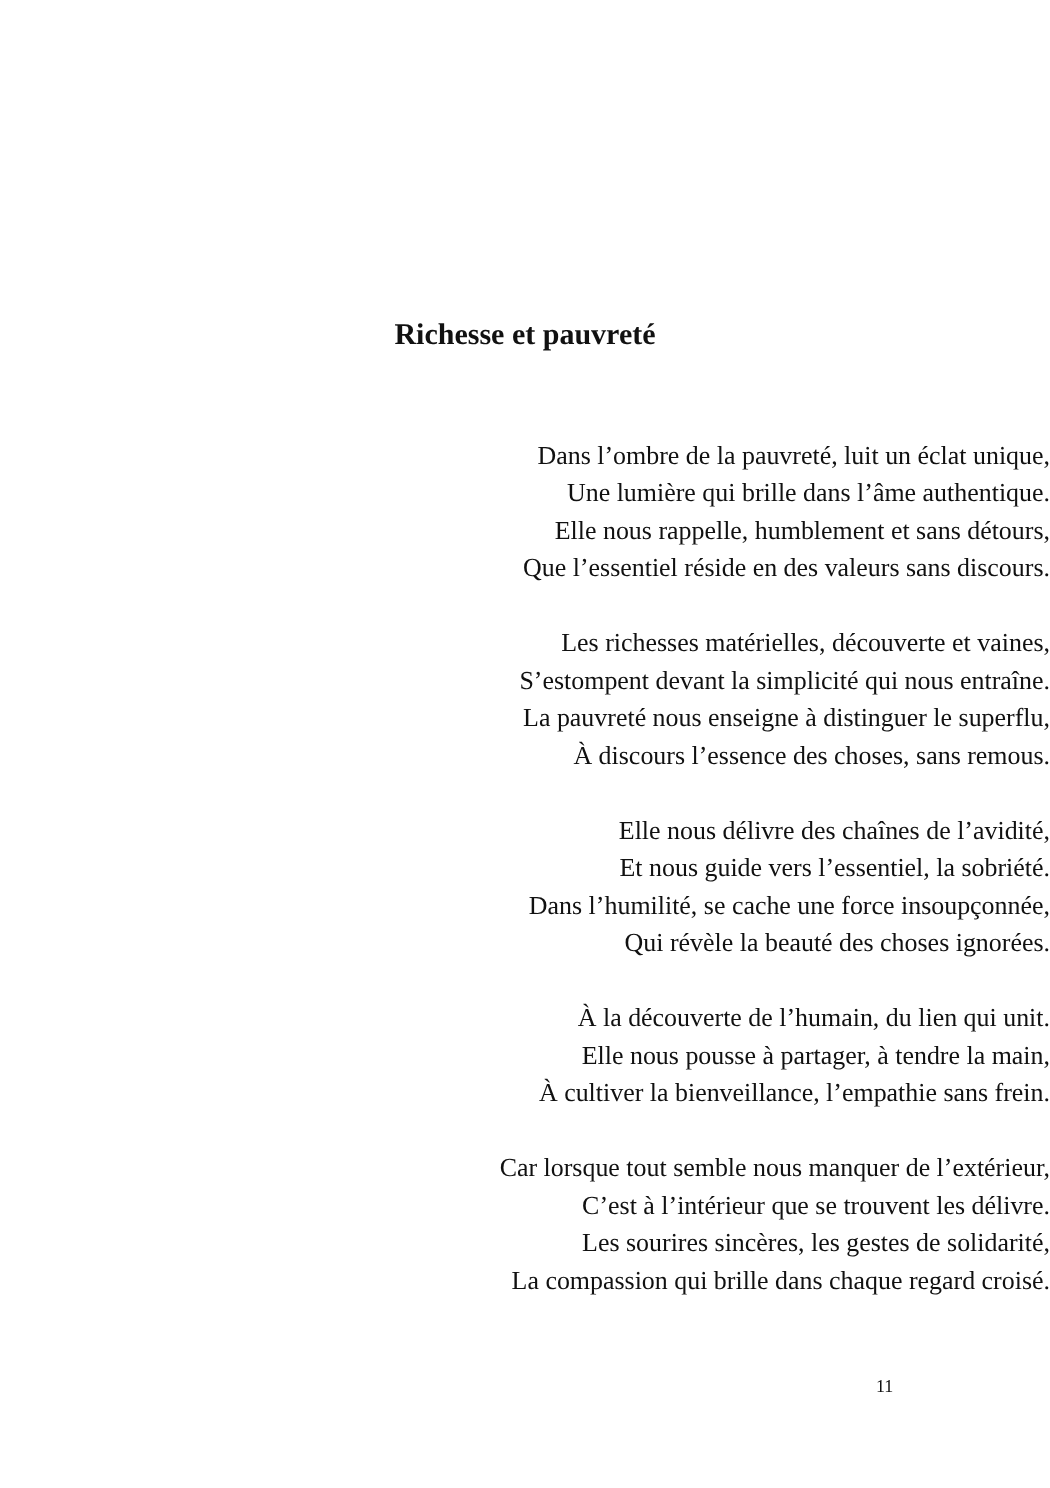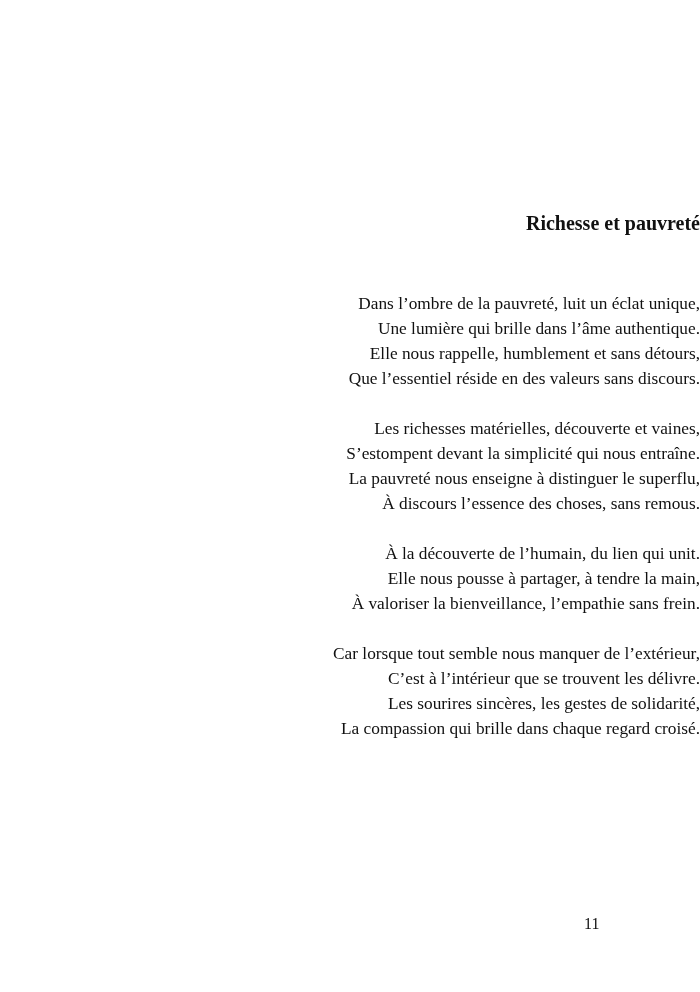--- a/index.html
+++ b/index.html
@@ -13,21 +13,21 @@
       position: relative;
       overflow: hidden;
       font-family: "Liberation Serif", "DejaVu Serif", serif;
       color: #111111;
     }
     .page-title {
       position: absolute;
       top: 196px;
       left: 0;
       width: 700px;
-      text-align: right;
+      text-align: center;
       font-weight: bold;
       font-size: 20px;
       line-height: 28px;
     }
     .poem {
       position: absolute;
       top: 291px;
       left: 0;
       width: 700px;
       text-align: center;
@@ -40,21 +40,21 @@
       display: block;
       height: 25px;
       line-height: 25px;
       white-space: nowrap;
       text-align: right;
     }
     .page-number {
       position: absolute;
       top: 914px;
       left: 584px;
-      font-size: 16px;
+      font-size: 12px;
       line-height: 20px;
     }
   </style>
 </head>
 <body>
 
 <div>
 
   <h1 class="page-title">Richesse et pauvreté</h1>
 
@@ -67,25 +67,31 @@
       <span class="line">Que l’essentiel réside en des valeurs sans discours.</span>
     </div>
 
     <div class="stanza">
       <span class="line">Les richesses matérielles, découverte et vaines,</span>
       <span class="line">S’estompent devant la simplicité qui nous entraîne.</span>
       <span class="line">La pauvreté nous enseigne à distinguer le superflu,</span>
       <span class="line">À discours l’essence des choses, sans remous.</span>
     </div>
 
+    <div class="stanza">
+      <span class="line">Elle nous délivre des chaînes de l’avidité,</span>
+      <span class="line">Et nous guide vers l’essentiel, la sobriété.</span>
+      <span class="line">Dans l’humilité, se cache une force insoupçonnée,</span>
+      <span class="line">Qui révèle la beauté des choses ignorées.</span>
+    </div>
 
     <div class="stanza">
       <span class="line">À la découverte de l’humain, du lien qui unit.</span>
       <span class="line">Elle nous pousse à partager, à tendre la main,</span>
-      <span class="line">À valoriser la bienveillance, l’empathie sans frein.</span>
+      <span class="line">À cultiver la bienveillance, l’empathie sans frein.</span>
     </div>
 
     <div class="stanza">
       <span class="line">Car lorsque tout semble nous manquer de l’extérieur,</span>
       <span class="line">C’est à l’intérieur que se trouvent les délivre.</span>
       <span class="line">Les sourires sincères, les gestes de solidarité,</span>
       <span class="line">La compassion qui brille dans chaque regard croisé.</span>
     </div>
 
   </div>

